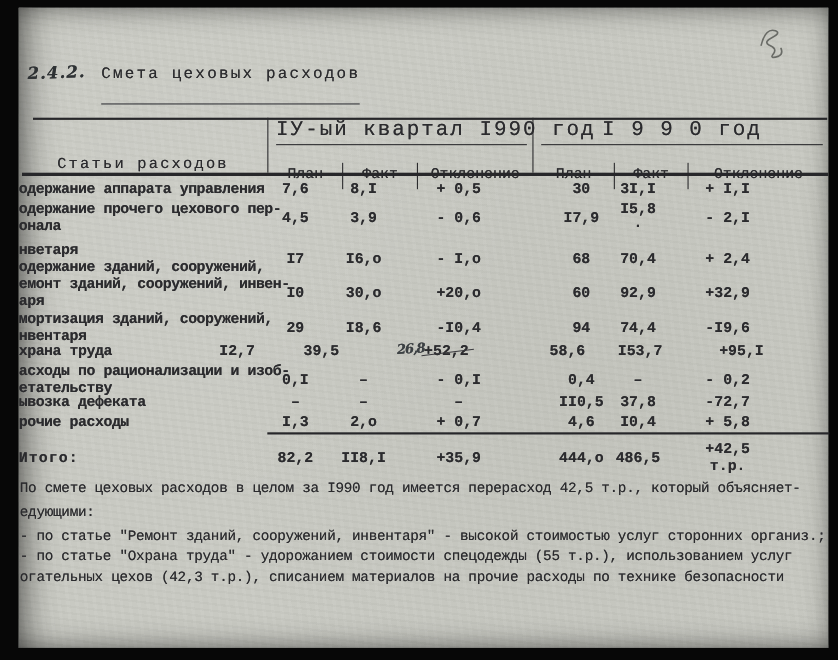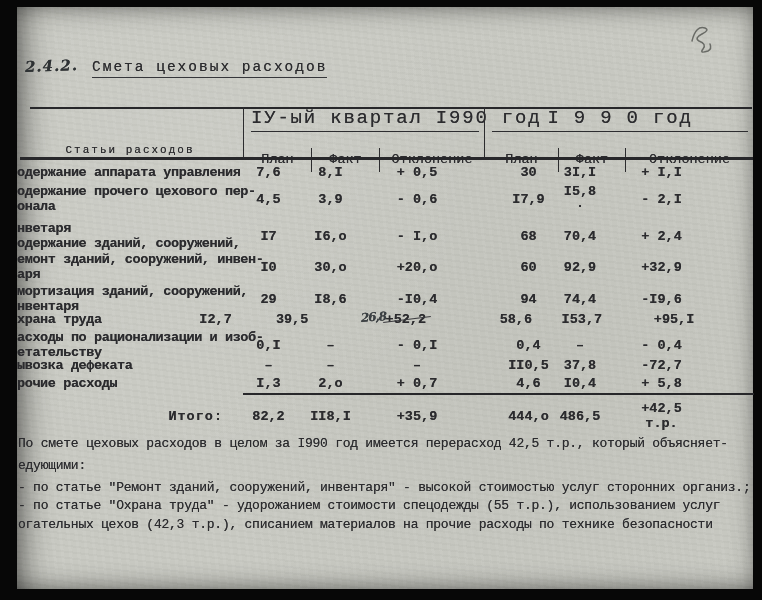--- a/index.html
+++ b/index.html
@@ -31,34 +31,34 @@
 
   
   .titleline{ position:absolute; left:8px; top:50px; white-space:nowrap; }
   .sec{
     font-family:"DejaVu Serif",serif; font-style:italic; font-weight:bold;
     font-size:15px; color:#2e3234; display:inline-block; transform:rotate(-2deg);
     margin-right:14px; letter-spacing:1px;
   }
   .ttl{
     font-size:14.5px; letter-spacing:2px;
-    border-bottom:1.5px solid #35363a; padding-bottom:2px;
+    border-bottom:1.5px solid #35363a; padding-bottom:18px;
   }
 
   
   .rule{ position:absolute; background:#27272a; }
   .top-rule{ left:13px; top:100px; width:722px; height:2px; }
   .heavy-rule{ left:3px; top:150px; width:733px; height:2.5px; }
   .total-rule{ left:226px; top:386px; width:511px; height:1.6px; }
 
   
   .thead{ position:absolute; left:0; top:100px; width:736px; height:50px; display:flex; }
   .label-h{
     width:226px; display:flex; align-items:center; justify-content:center;
-    font-size:11px; letter-spacing:2px;margin-top:36px;
+    font-size:14px; letter-spacing:2px;margin-top:36px;
   }
   .hgroup{ border-left:1.6px solid #2c2c2e; }
   .hgroup.quarter{ width:240px; }
   .hgroup.year{ flex:1; }
   .gtitle{
     height:24px; line-height:22px; text-align:center;
     font-size:19px; letter-spacing:1.8px;
     border-bottom:1.4px solid #2d2d30; margin:0 5px 0 7px; white-space:nowrap;
   }
   .subrow{ display:flex; height:24px;margin-top:16px; }
@@ -76,21 +76,21 @@
   .qp{ width:67px; text-align:center; padding-right:16px; box-sizing:border-box; }
   .qf{ width:67px; text-align:center; padding-right:26px; box-sizing:border-box; }
   .qd{ width:106px; text-align:center; padding-right:26px; box-sizing:border-box; white-space:nowrap; }
   .yp{ width:73px; text-align:center; padding-left:18px; box-sizing:border-box; }
   .yf{ width:66px; text-align:center; padding-right:18px; box-sizing:border-box; }
   .yd{ width:131px; text-align:center; padding-right:52px; box-sizing:border-box; }
   .r1{ margin-top:7px; } .r2{ margin-top:4px; } .r3{ margin-top:7px; }
   .r4{ margin-top:1px; } .r5{ margin-top:2px; } .r6{ margin-top:-2px;gap:27px; }
   .r7{ margin-top:3px; } .r8{ margin-top:-2px; } .r9{ margin-top:3px; }
   .total-row{ margin-top:10px; }
-  .total-row .label{ text-align:right; padding-right:20px; box-sizing:border-box; letter-spacing:1px; }
+  .total-row .label{ text-align:left; padding-right:20px; box-sizing:border-box; letter-spacing:1px; }
 
   
   .hand{
     font-family:"DejaVu Serif",serif; font-style:italic; font-size:12px;
     color:#3c4144; display:inline-block; transform:rotate(-4deg) translateY(-2px);
     margin-right:-1px; letter-spacing:-1px;
   }
   .struck{ position:relative; display:inline-block; }
   .struck::after{
     content:""; position:absolute; left:-3px; right:-4px; top:46%;
@@ -221,21 +221,21 @@
     <div class="row r7">
       <div class="c label">
         <div class="lbl-line">асходы по рационализации и изоб-</div>
         <div class="lbl-line">етательству</div>
       </div>
       <div class="c qp">0,I</div>
       <div class="c qf">–</div>
       <div class="c qd">- 0,I</div>
       <div class="c yp">0,4</div>
       <div class="c yf">–</div>
-      <div class="c yd">- 0,4</div>
+      <div class="c yd">- 0,2</div>
     </div>
 
     <div class="row r8">
       <div class="c label">
           <div class="lbl-line">ывозка дефеката</div>
         </div>
       <div class="c qp">–</div>
       <div class="c qf">–</div>
       <div class="c qd">–</div>
       <div class="c yp">II0,5</div>

